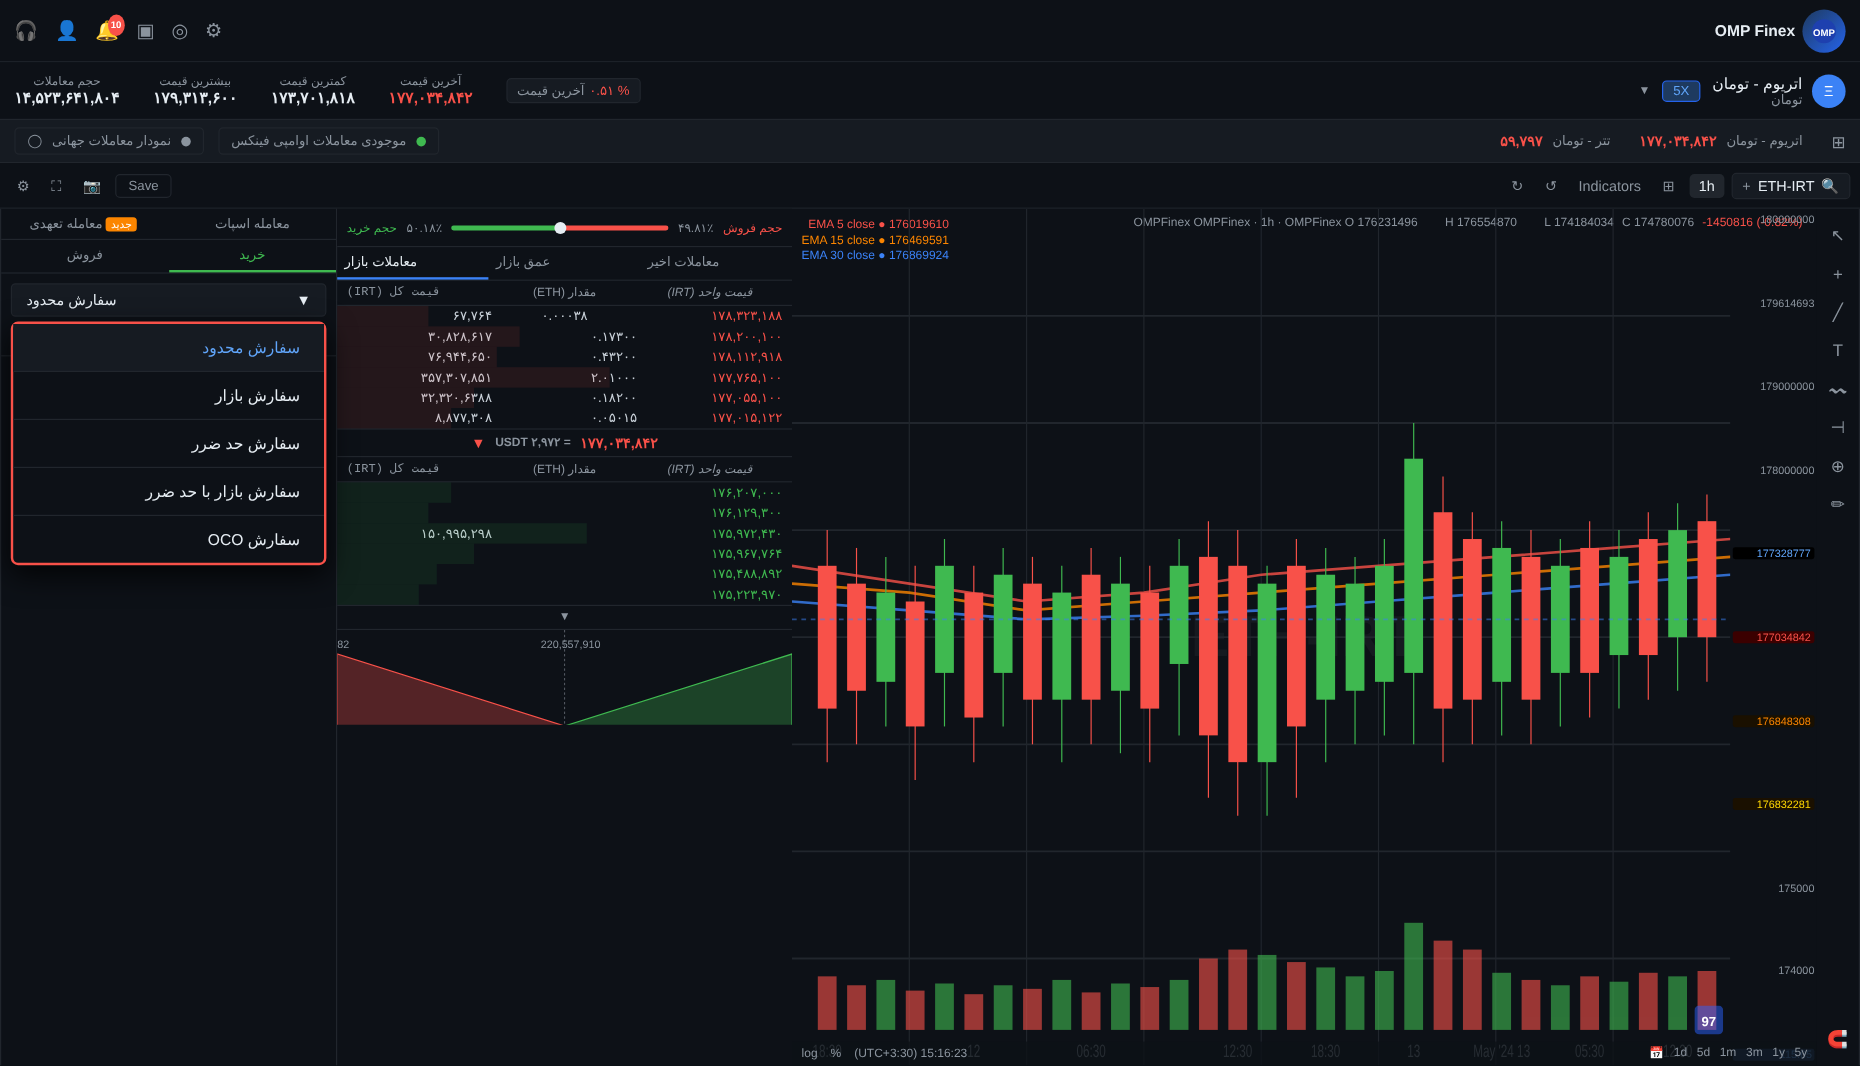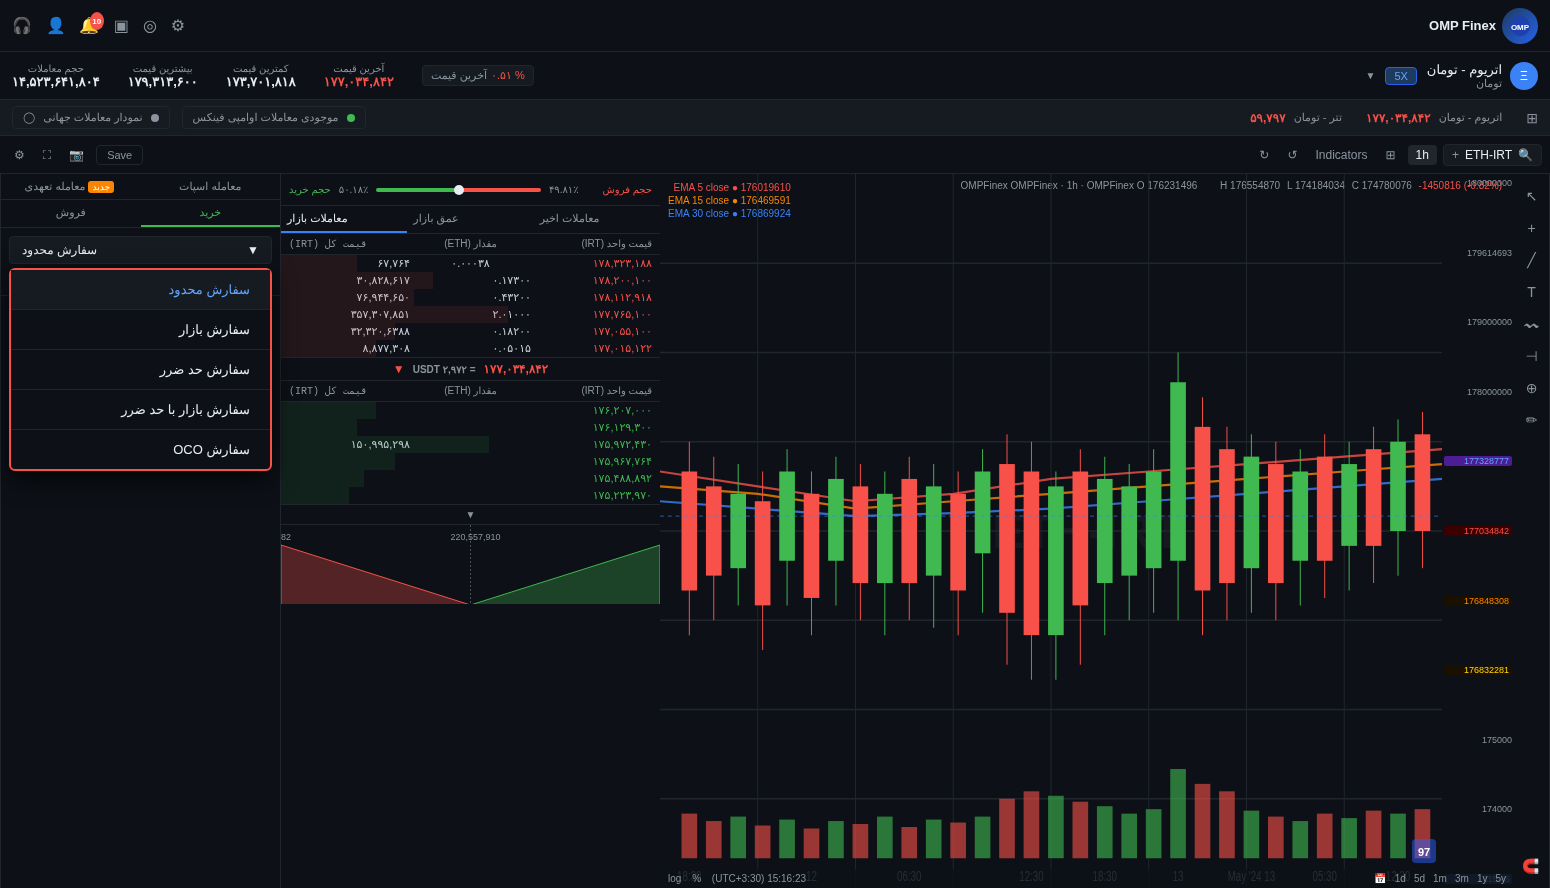--- a/index.html
+++ b/index.html
@@ -288,21 +288,21 @@
       border-top: 1px solid #21262d;
       border-bottom: 1px solid #21262d;
       font-size: 12px; color: #f85149;
       font-weight: 600;
       gap: 8px;
     }
     .last-price-usdt { font-size: 10px; color: #8b949e; }
 
     
     .ob-cell { text-align: center; }
-    .ob-cell:first-child { text-align: right; }
+    .ob-cell:first-child { text-align: center; font-style: italic; }
     .ob-cell:last-child { text-align: left; font-family: Liberation Mono, monospace; }
 
     
     .order-form-section {
       width: 280px;
       border-left: 1px solid #21262d;
       background: #0d1117;
       display: flex;
       flex-direction: column;
     }
@@ -335,21 +335,21 @@
       right: 0; top: 0; bottom: 0;
       width: 72px;
       display: flex;
       flex-direction: column;
       justify-content: space-between;
       padding: 4px 2px;
       font-size: 9px; color: #8b949e;
       text-align: right;
     }
     .price-tag {
-      background: #4c1d95;
+      background: #000000;
       color: #60a5fa;
       border-radius: 2px;
       padding: 0 3px;
     }
     .price-tag.red-tag { background: #3b0000; color: #f85149; }
 
     
     .chart-svg {
       position: absolute;
       top: 0; left: 0;
@@ -370,21 +370,21 @@
     .buy-sell-bar {
       height: 32px;
       background: #0d1117;
       border-bottom: 1px solid #21262d;
       display: flex;
       align-items: center;
       padding: 0 8px;
       gap: 8px;
     }
     .volume-label { font-size: 10px; }
-    .volume-label.sell { color: #f85149; margin-left: 16px; }
+    .volume-label.sell { color: #f85149; }
     .volume-label.buy { color: #3fb950; }
     .volume-slider-track {
       flex: 1;
       height: 4px;
       background: linear-gradient(to left, #f85149 50%, #3fb950 50%);
       border-radius: 2px;
       position: relative;
     }
     .slider-thumb {
       position: absolute;
@@ -579,21 +579,21 @@
     <div style="margin-top:auto;">
       <div class="tool-btn">🧲</div>
     </div>
   </div>
 
   <div class="chart-area" style="position:relative;">
 
     <div class="chart-info">
       <span style="color:#8b949e;font-size:10px;">OMPFinex OMPFinex · 1h · OMPFinex</span>
       <span style="color:#8b949e;font-size:10px;margin-right:4px;">O 176231496</span>
-      <span style="color:#8b949e;font-size:10px;margin-right:4px;padding-left:16px;">H 176554870</span>
+      <span style="color:#8b949e;font-size:10px;margin-right:20px;padding-left:16px;">H 176554870</span>
       <span style="color:#8b949e;font-size:10px;margin-right:4px;">L 174184034</span>
       <span style="color:#8b949e;font-size:10px;margin-right:4px;">C 174780076</span>
       <span style="color:#f85149;font-size:10px;margin-right:4px;">-1450816 (-0.82%)</span>
     </div>
 
     <div class="chart-ema-labels">
       <div class="ema-line ema-5">EMA 5 close ● 176019610</div>
       <div class="ema-line ema-15">EMA 15 close ● 176469591</div>
       <div class="ema-line ema-30">EMA 30 close ● 176869924</div>
     </div>

